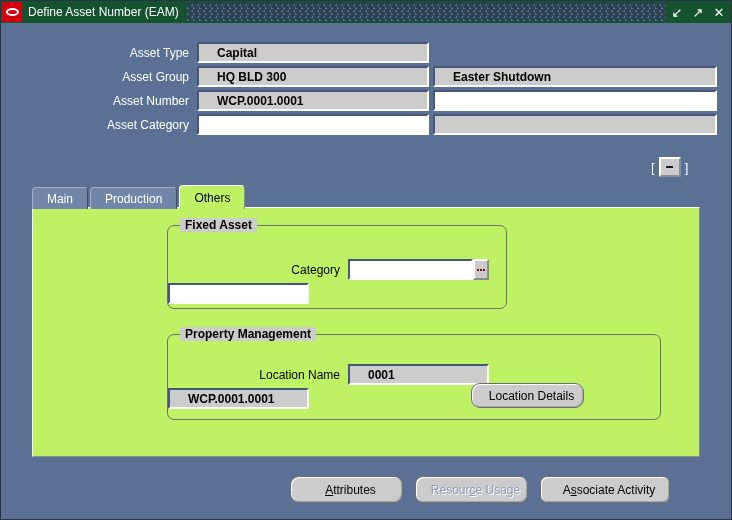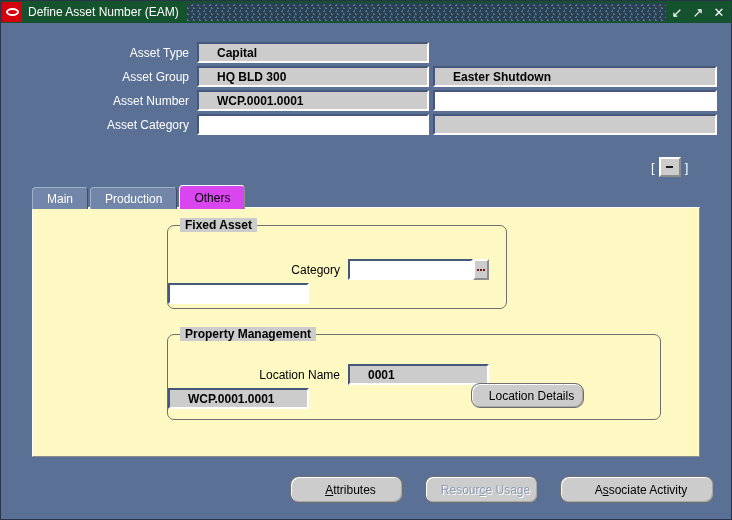--- a/index.html
+++ b/index.html
@@ -185,36 +185,36 @@
     cursor: default;
   }
   .tab.inactive {
     background: #7186a8;
     color: #ffffff;
     border-top: 1px solid #9db0cc;
     border-left: 1px solid #9db0cc;
     border-right: 1px solid #3c4d6b;
   }
   .tab.active {
-    background: #d946ef;
+    background: #bef264;
     color: #000000;
     height: 24px;
     border-top: 1px solid #ffffff;
     border-left: 1px solid #ffffff;
     border-right: 1px solid #8d8d8d;
   }
 
   
   #tab-panel {
     position: absolute;
     left: 31px;
     top: 206px;
     width: 668px;
     height: 250px;
-    background: #fef9c3;
+    background: #bef264;
     border-top: 1px solid #ffffff;
     border-left: 1px solid #ffffff;
     border-right: 1px solid #8d8d8d;
     border-bottom: 1px solid #8d8d8d;
     box-sizing: border-box;
   }
 
   
   .groupbox {
     position: absolute;
@@ -297,26 +297,26 @@
     left: 470px;
     top: 382px;
     width: 113px;
     height: 25px;
   }
   #footer-buttons {
     position: absolute;
     left: 289px;
     top: 475px;
     display: flex;
-    gap: 22px;
+    gap: 12px;
   }
   #footer-buttons .btn { height: 27px; }
   #btn-attributes { width: 113px; }
   #btn-resource-usage { width: 113px; }
-  #btn-associate-activity { width: 154px; }
+  #btn-associate-activity { width: 130px; border-radius: 7px; }
 </style>
 </head>
 <body>
 
 <div id="app-window">
 
   <div id="title-bar">
     <div class="oracle-logo">
       <div class="ring"></div>
     </div>

